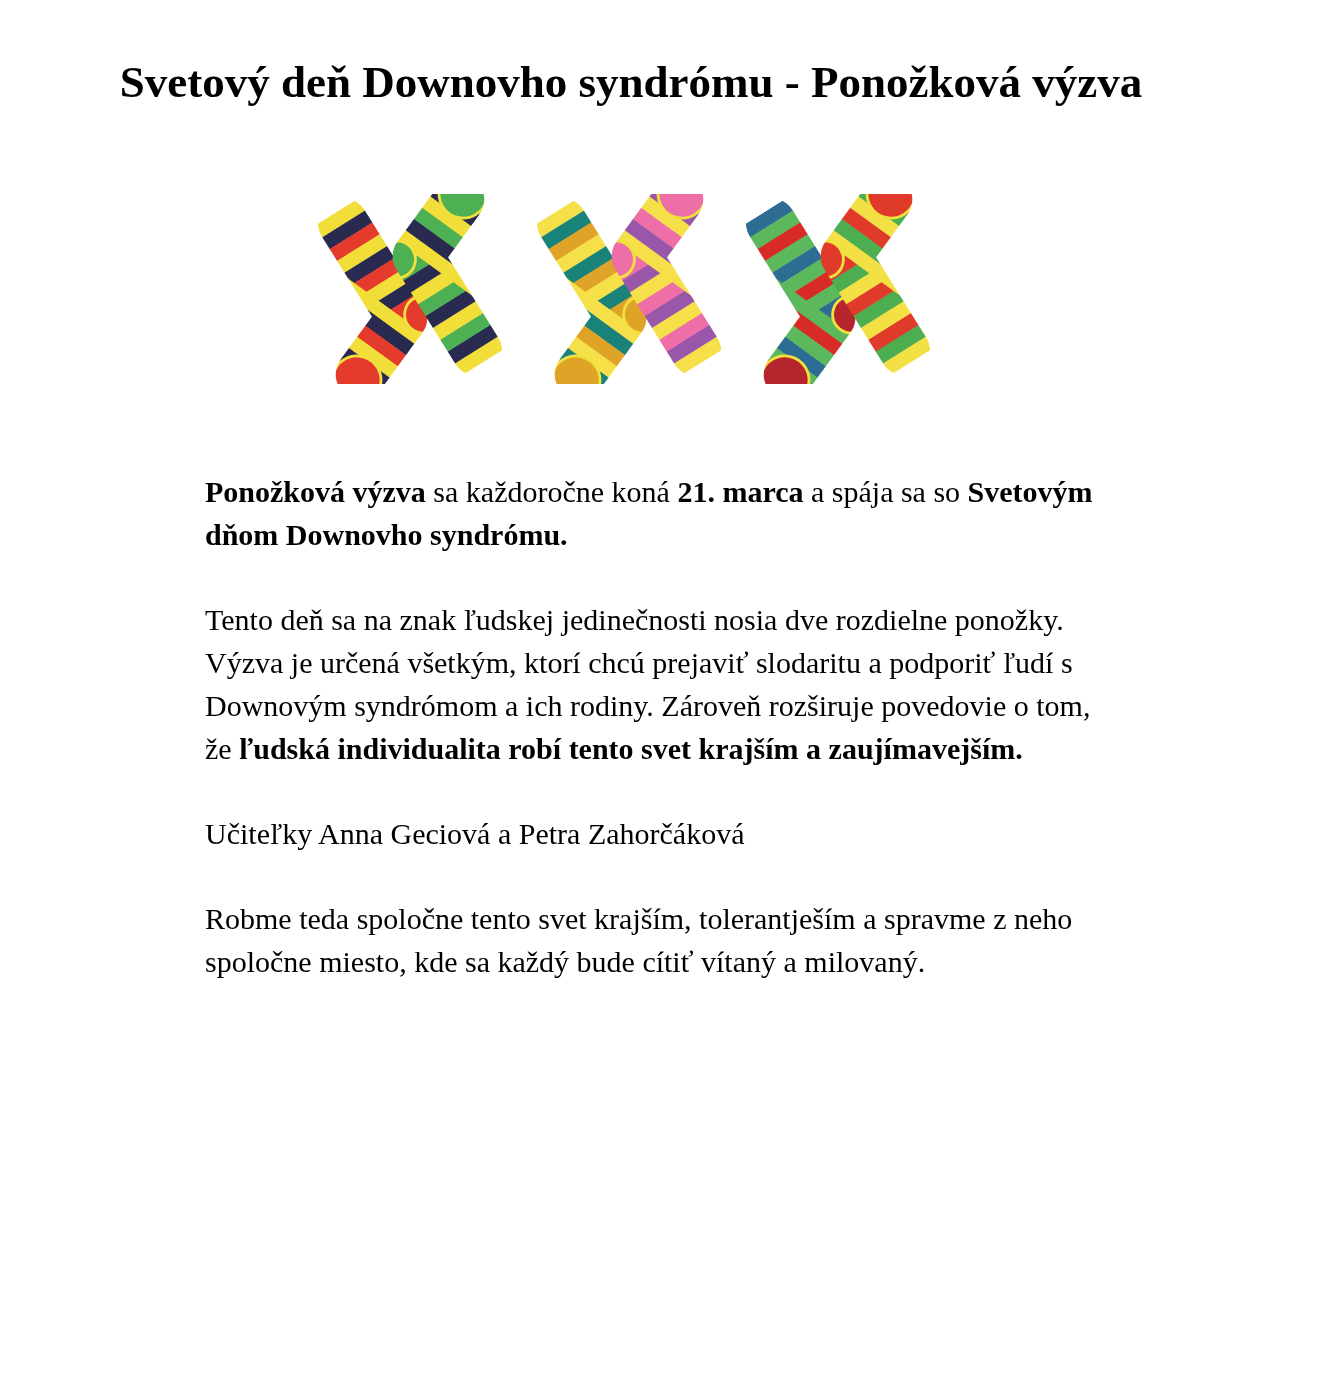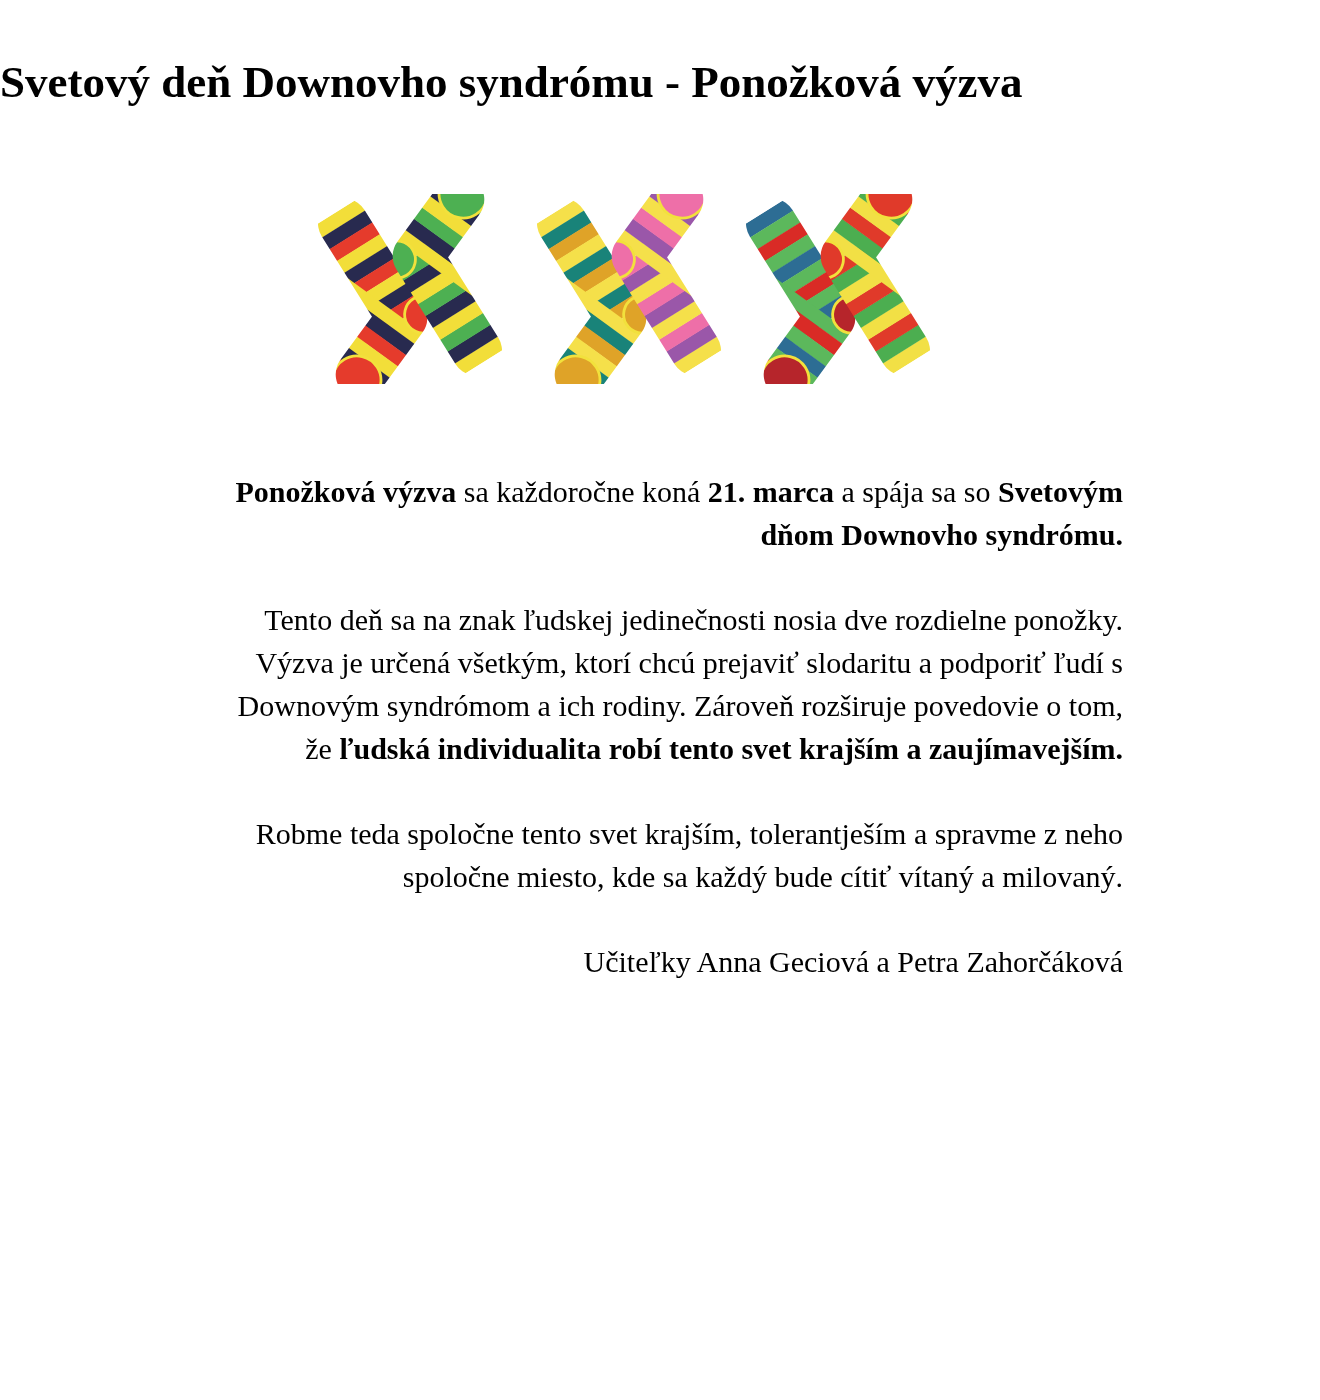--- a/index.html
+++ b/index.html
@@ -4,36 +4,37 @@
 <style>
   html,body{margin:0;padding:0;}
   body{
     width:1320px;height:1400px;background:#ffffff;color:#000000;
     font-family:"Liberation Serif","DejaVu Serif",serif;
     overflow:hidden;position:relative;
   }
   .page{width:1320px;height:1400px;}
   h1.doc-title{
     margin:56px 58px 0 0;
+    text-align:center;
     font-size:45px;
     font-weight:bold;
     letter-spacing:0px;
   }
   .socks-wrap{
     margin:86px 0 0 298px;
     width:640px;height:190px;
   }
   .socks-wrap svg{display:block;}
   .doc-body{
     margin:86px 0 0 205px;
     width:918px;
     font-size:30px;
     line-height:43px;
   }
-  .doc-body p{margin:0 0 42px 0;text-align:right;}
+  .doc-body p{margin:0 0 42px 0;}
   .doc-body b{font-weight:bold;}
 </style>
 </head>
 <body>
 
 <div class="page">
 
   <h1 class="doc-title">Svetový deň Downovho syndrómu - Ponožková výzva</h1>
 
   <div class="socks-wrap">
@@ -169,17 +170,17 @@
           </g>
           <circle cx="76" cy="143" r="20" fill="#e03a2a" stroke="#f2e13c" stroke-width="3"></circle>
           <circle cx="-22" cy="165" r="26" fill="#e03a2a" stroke="#f2e13c" stroke-width="3"></circle>
         </g>
       </svg>
   </div>
 
   <div class="doc-body">
       <p><b>Ponožková výzva</b><span> sa každoročne koná </span><b>21. marca</b><span> a spája sa so </span><b>Svetovým dňom Downovho syndrómu.</b></p>
       <p><span>Tento deň sa na znak ľudskej jedinečnosti nosia dve rozdielne ponožky. Výzva je určená všetkým, ktorí chcú prejaviť slodaritu a podporiť ľudí s Downovým syndrómom a ich rodiny. Zároveň rozširuje povedovie o tom, že </span><b>ľudská individualita robí tento svet krajším a zaujímavejším.</b></p>
+      <p><span>Učiteľky Anna Geciová a Petra Zahorčáková</span></p>
       <p><span>Robme teda spoločne tento svet krajším, tolerantješím a spravme z neho spoločne miesto, kde sa každý bude cítiť vítaný a milovaný.</span></p>
-      <p><span>Učiteľky Anna Geciová a Petra Zahorčáková</span></p>
     </div>
 
 </div>
 
 </body></html>

